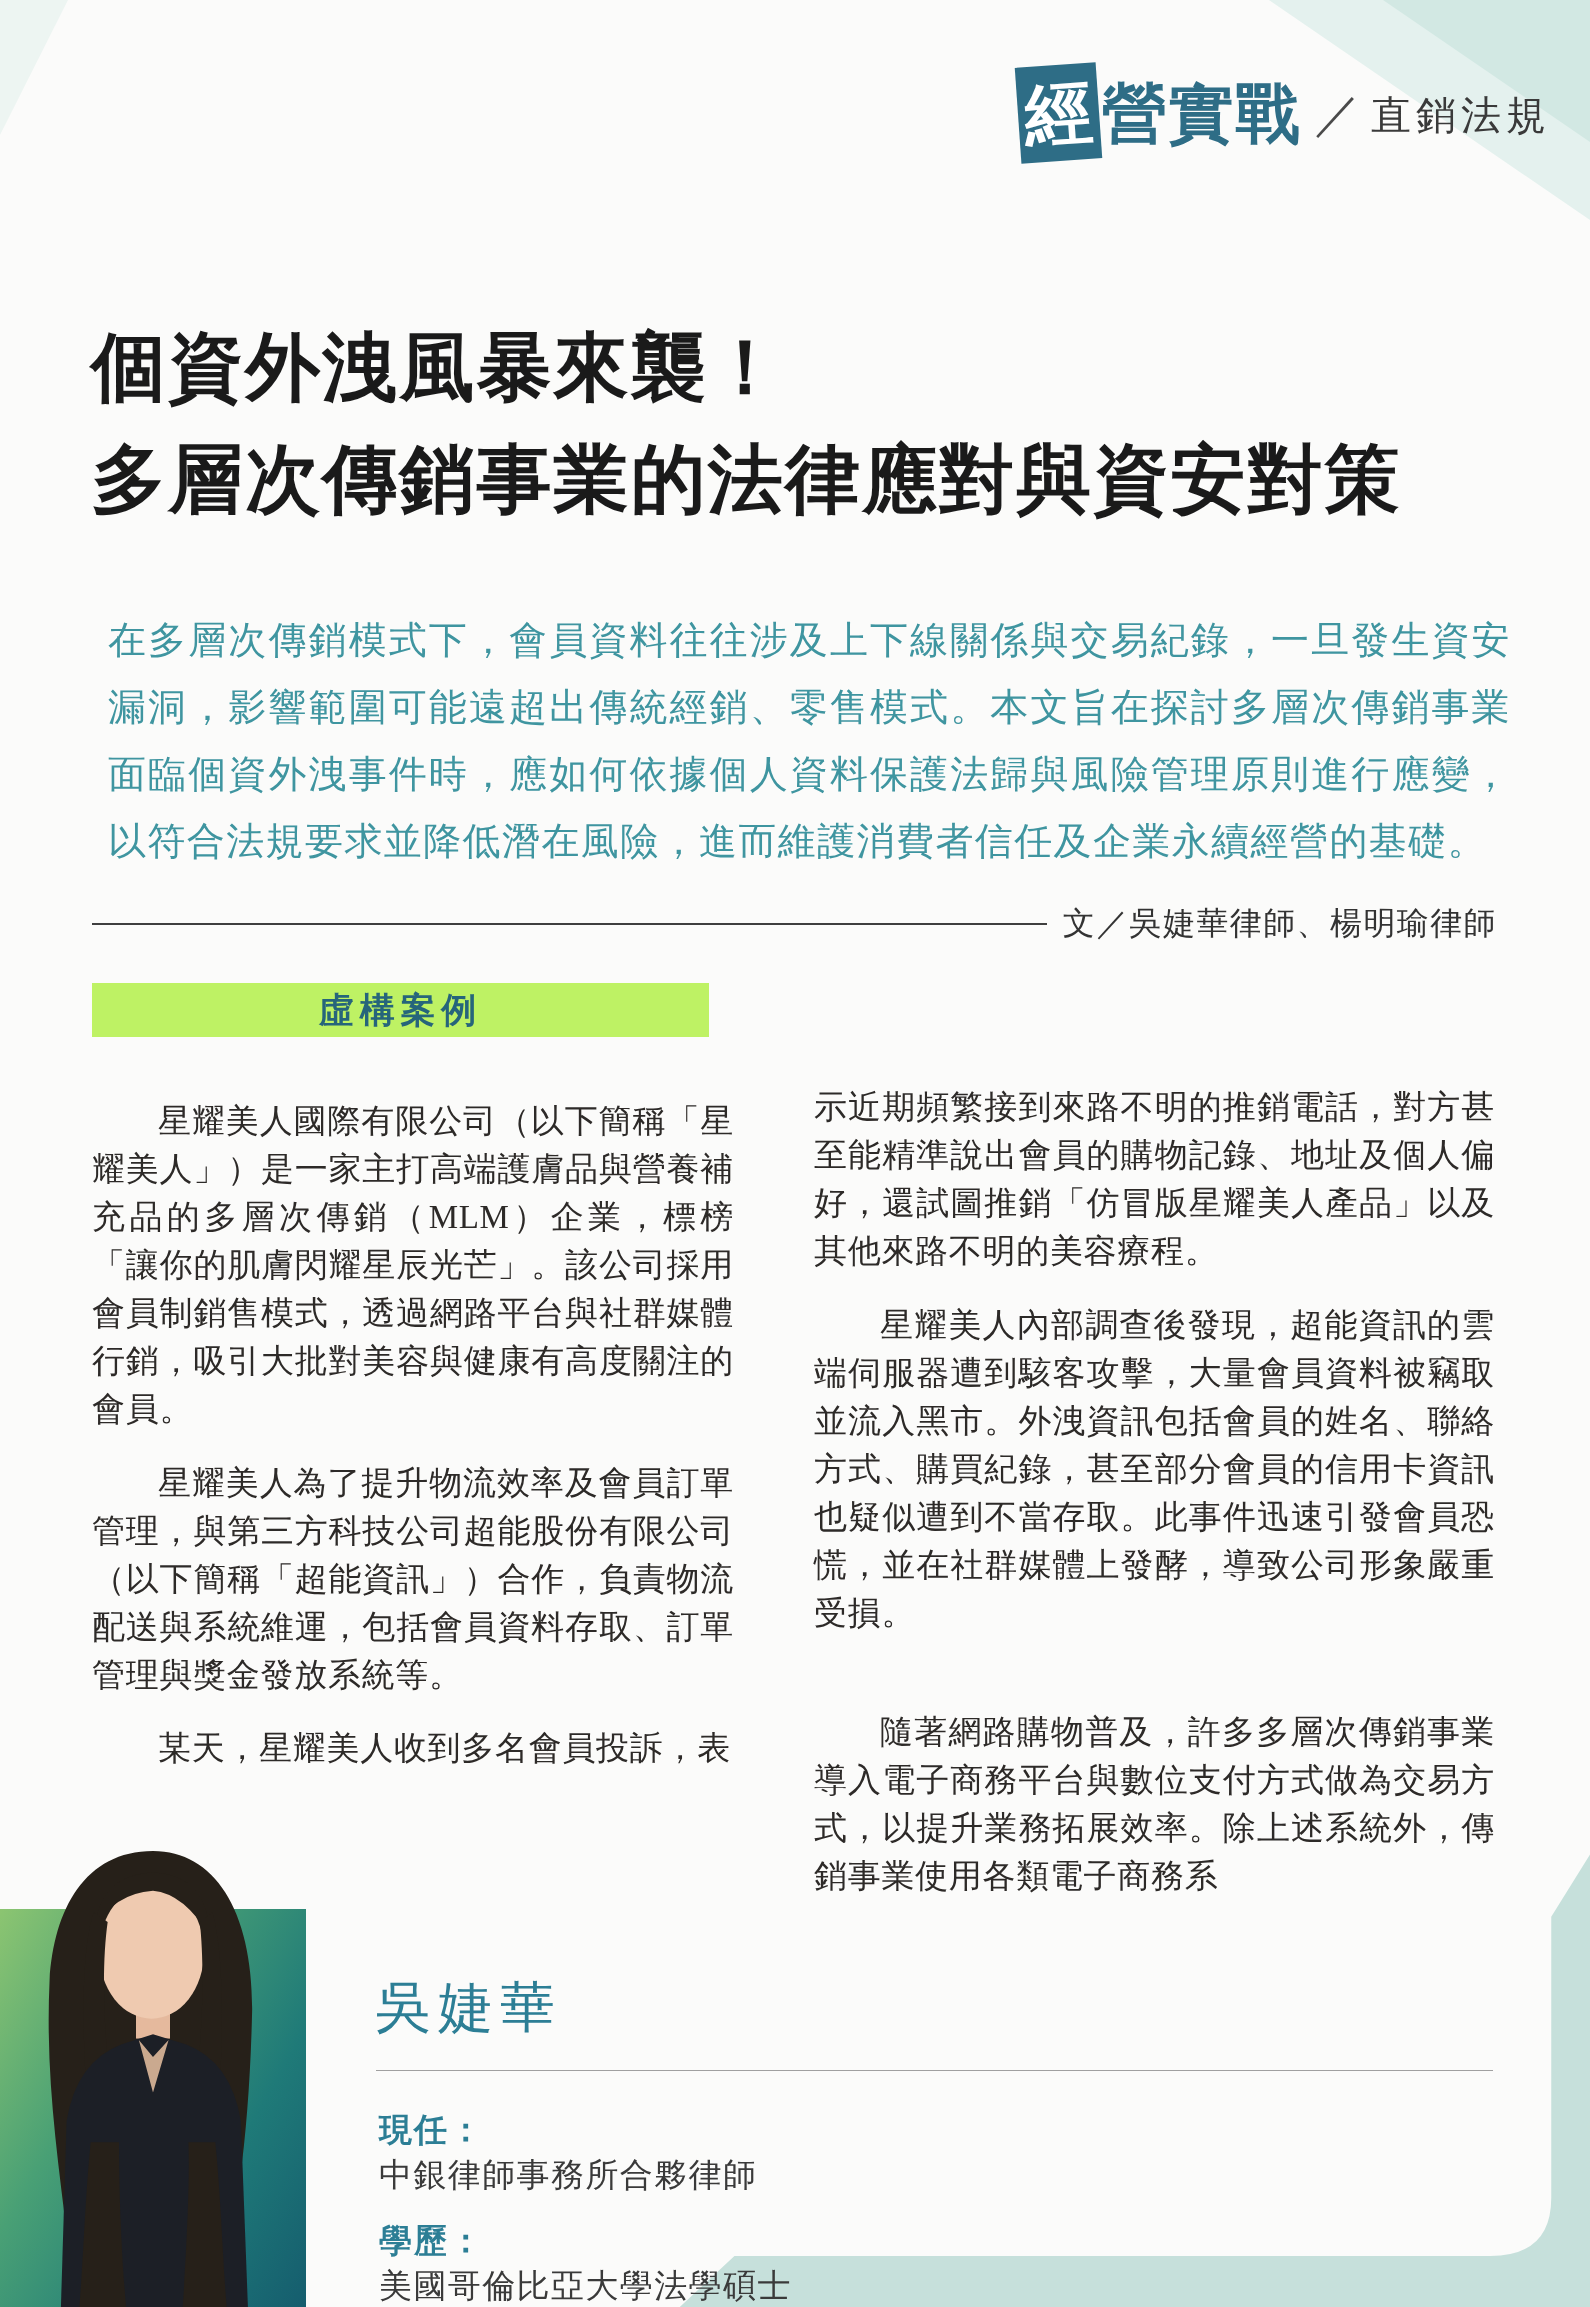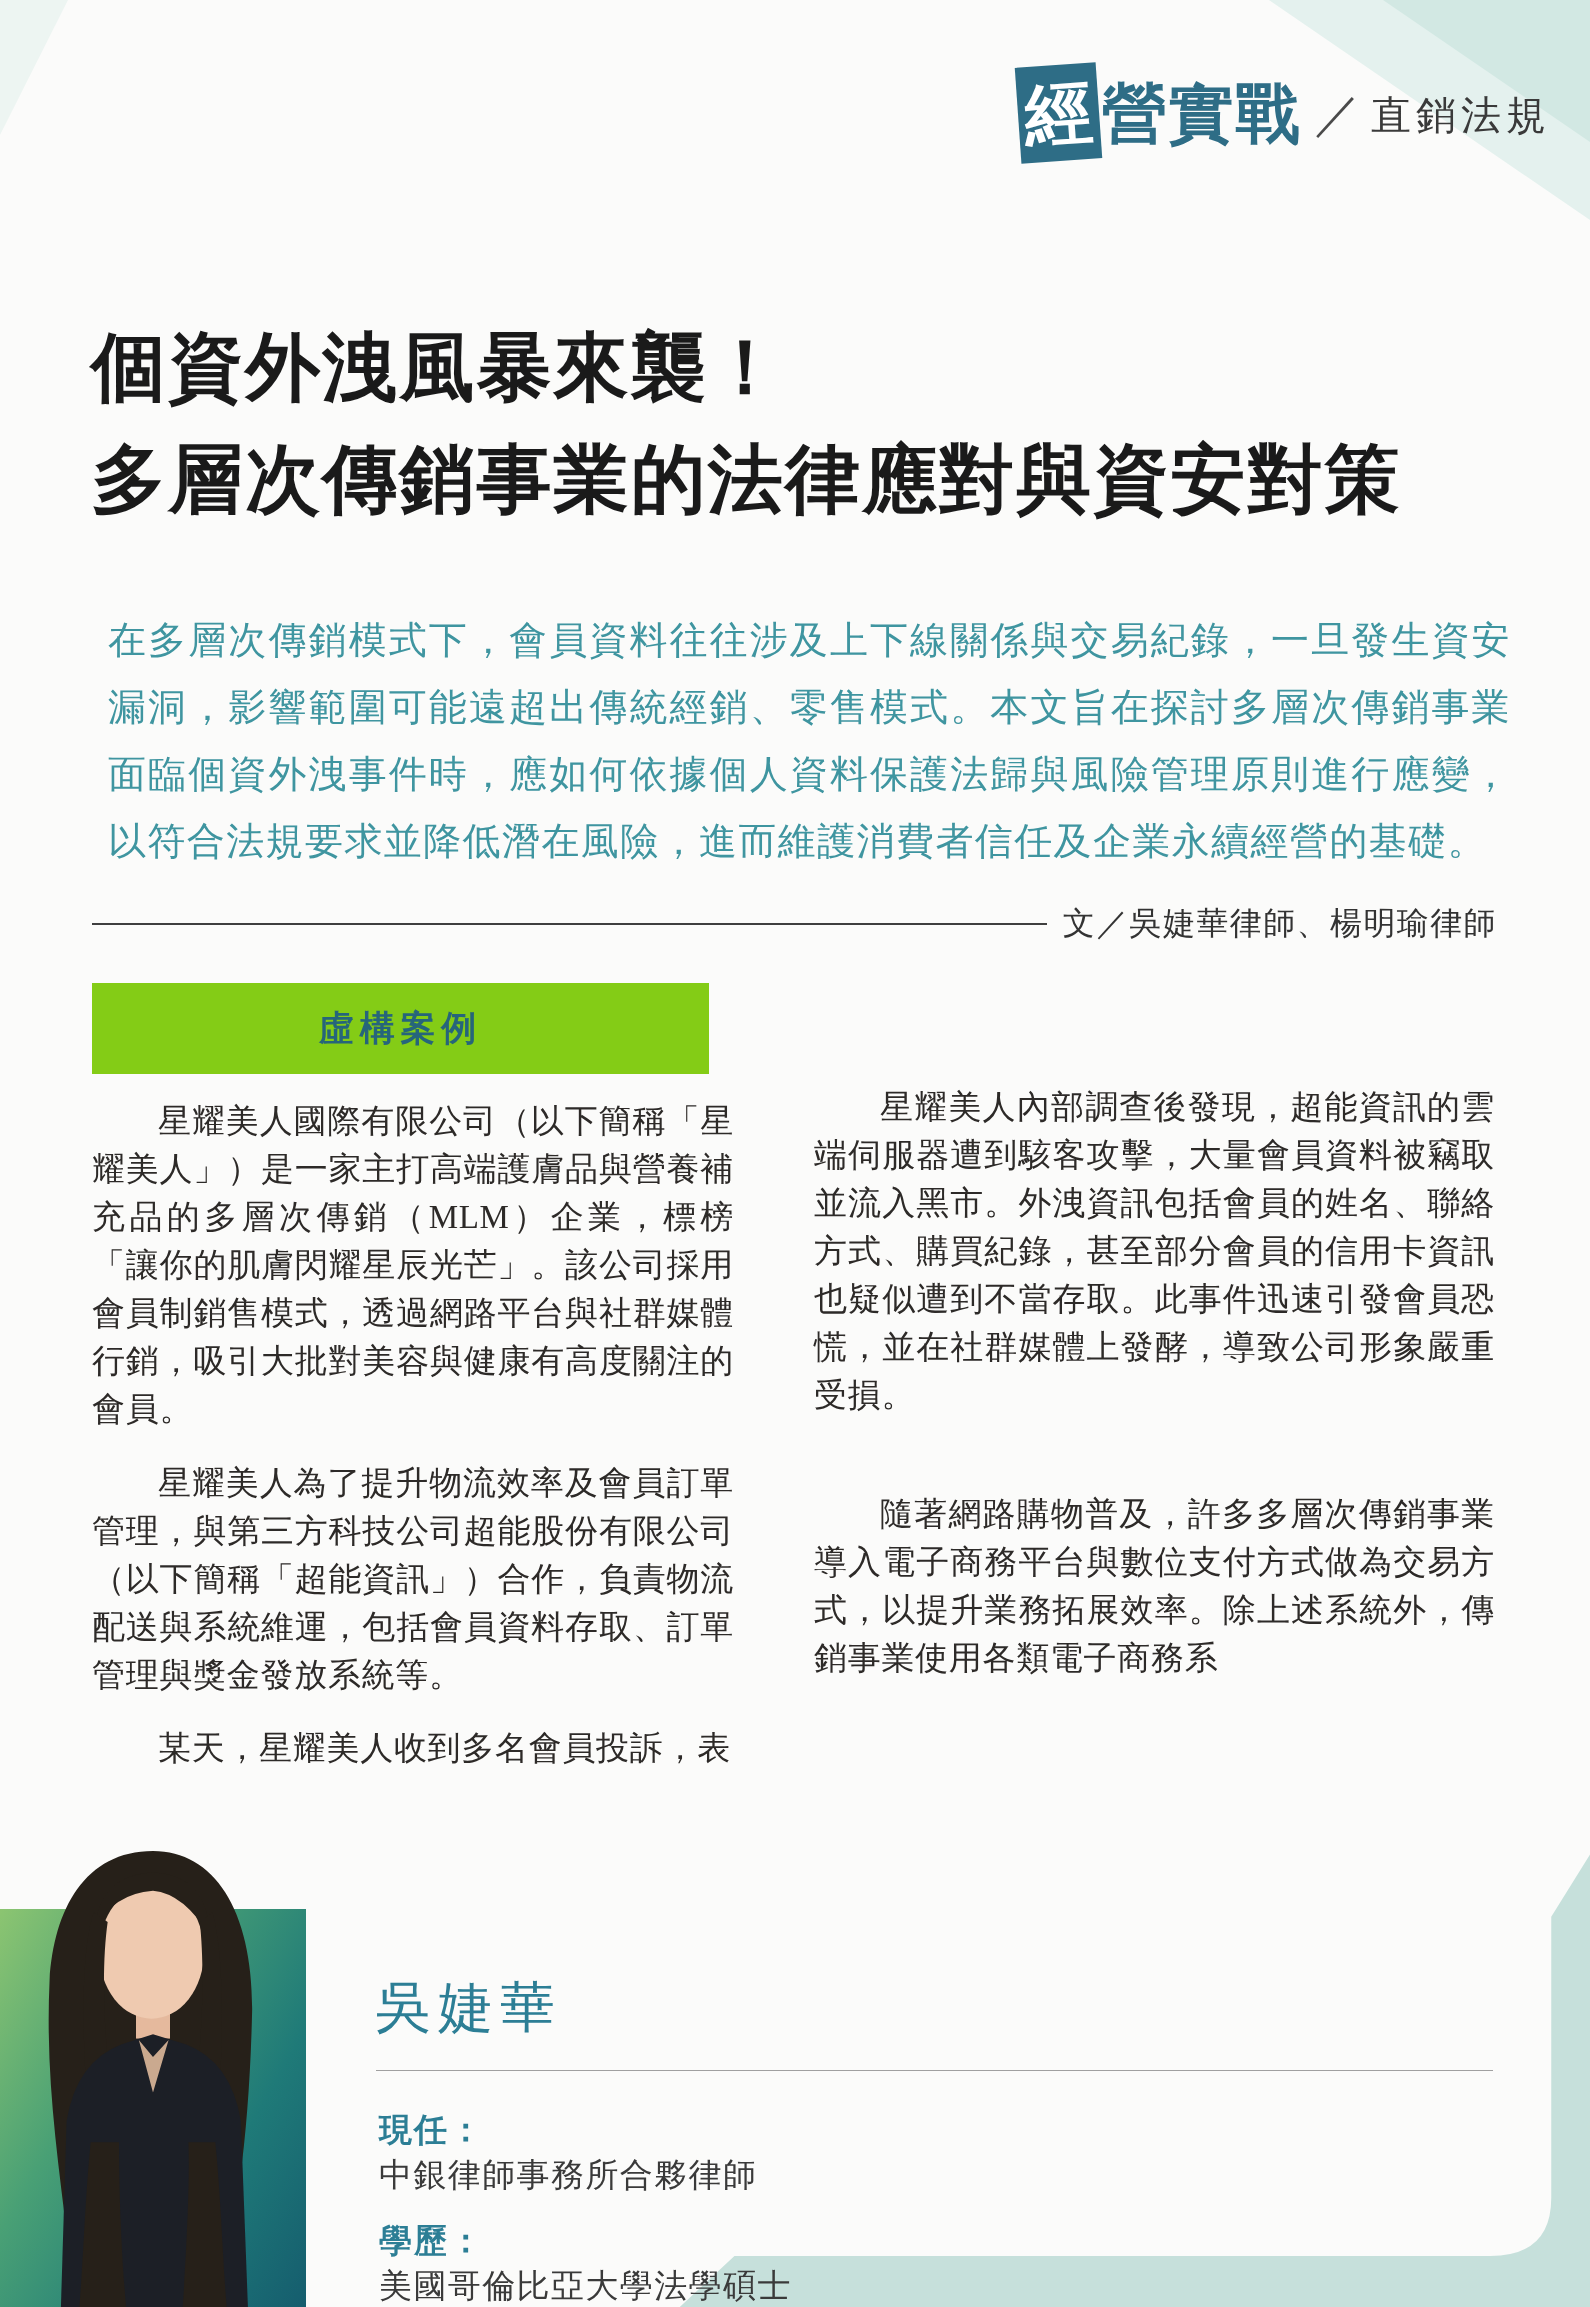--- a/index.html
+++ b/index.html
@@ -77,22 +77,22 @@
     position:absolute;z-index:2;left:92px;top:902px;width:1405px;
     display:flex;align-items:center;
   }
   .byline-rule{flex:1;height:2.1px;background:#3f3f3f;}
   .byline-text{
     margin-left:15.6px;color:#333333;font-size:32px;letter-spacing:1.4px;
     white-space:nowrap;
   }
   
   .case-box{
-    position:absolute;z-index:2;left:92px;top:983px;width:617px;height:91px;
-    background:#84cc16;
+    position:absolute;z-index:2;left:92px;top:983px;width:617px;height:54px;
+    background:#bef264;
     display:flex;align-items:center;justify-content:center;
   }
   .case-box span{
     color:#26657b;font-size:35px;font-weight:bold;letter-spacing:5.7px;
   }
   
   .col{
     position:absolute;z-index:2;
     font-family:"Liberation Serif", serif;
     color:#2d2a28;font-size:33px;line-height:48px;
@@ -161,20 +161,21 @@
     <span>虛構案例</span>
   </div>
 
   <div class="col col-left">
     <p class="para">星耀美人國際有限公司（以下簡稱「星耀美人」）是一家主打高端護膚品與營養補充品的多層次傳銷（MLM）企業，標榜「讓你的肌膚閃耀星辰光芒」。該公司採用會員制銷售模式，透過網路平台與社群媒體行銷，吸引大批對美容與健康有高度關注的會員。</p>
     <p class="para">星耀美人為了提升物流效率及會員訂單管理，與第三方科技公司超能股份有限公司（以下簡稱「超能資訊」）合作，負責物流配送與系統維運，包括會員資料存取、訂單管理與獎金發放系統等。</p>
     <p class="para">某天，星耀美人收到多名會員投訴，表</p>
   </div>
 
   <div class="col col-right">
+    <p class="para no-indent">示近期頻繁接到來路不明的推銷電話，對方甚至能精準說出會員的購物記錄、地址及個人偏好，還試圖推銷「仿冒版星耀美人產品」以及其他來路不明的美容療程。</p>
     <p class="para">星耀美人內部調查後發現，超能資訊的雲端伺服器遭到駭客攻擊，大量會員資料被竊取並流入黑市。外洩資訊包括會員的姓名、聯絡方式、購買紀錄，甚至部分會員的信用卡資訊也疑似遭到不當存取。此事件迅速引發會員恐慌，並在社群媒體上發酵，導致公司形象嚴重受損。</p>
     <p class="para last-gap">隨著網路購物普及，許多多層次傳銷事業導入電子商務平台與數位支付方式做為交易方式，以提升業務拓展效率。除上述系統外，傳銷事業使用各類電子商務系</p>
   </div>
 
   <div class="photo-wrap">
     <div class="photo-bg"></div>
     <svg class="photo-svg" viewBox="0 0 432 652" preserveAspectRatio="none">
 
       <path d="M216 10 C120 10 76 92 70 192 C64 322 80 432 96 562 L150 652 L300 652 C330 562 352 422 356 232 C356 92 302 10 216 10 Z" fill="#262019"></path>
 

